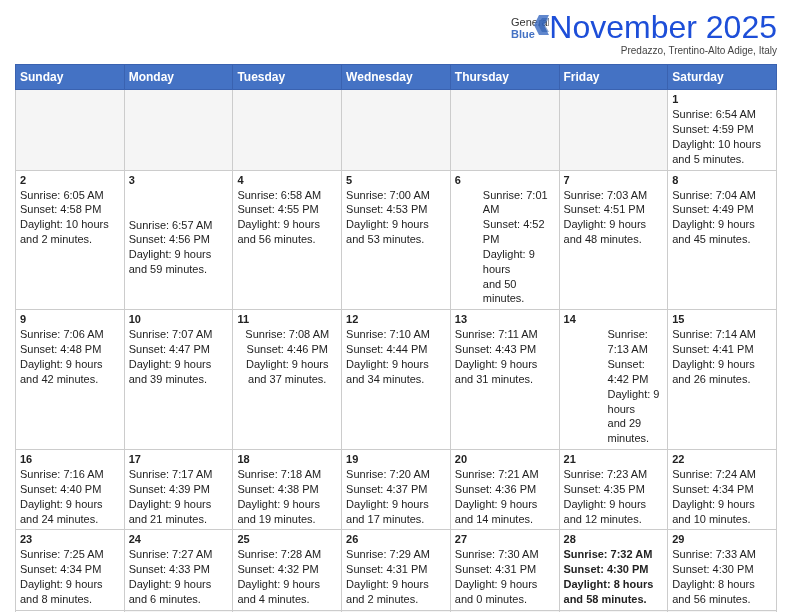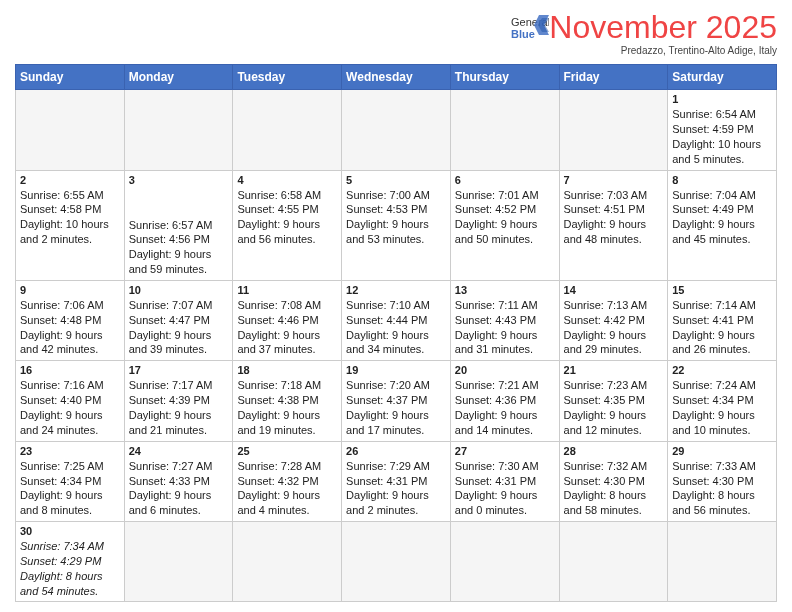--- a/index.html
+++ b/index.html
@@ -27,21 +27,21 @@
     .logo-icon {
       width: 38px;
       height: 38px;
     }
     .title-area {
       text-align: right;
     }
     .month-title {
       font-size: 32px;
       font-weight: normal;
-      color: #ef4444;
+      color: #1d4ed8;
       line-height: 1.1;
     }
     .location {
       font-size: 10px;
       color: #444;
     }
     .calendar {
       width: 100%;
       border-collapse: collapse;
       border: 1px solid #ccc;
@@ -129,21 +129,21 @@
             <span class="day-number">1</span>
             <div class="day-info" style="white-space: pre-line;">Sunrise: 6:54 AM
 Sunset: 4:59 PM
 Daylight: 10 hours
 and 5 minutes.</div>
           </td>
         </tr>
         <tr>
           <td>
             <span class="day-number">2</span>
-            <div class="day-info" style="white-space: pre-line;">Sunrise: 6:55 AM
+            <div class="day-info" style="white-space: pre-line;">Sunrise: 6:05 AM
 Sunset: 4:58 PM
 Daylight: 10 hours
 and 2 minutes.</div>
           </td>
           <td>
             <span class="day-number">3</span>
             <div class="day-info" style="white-space: pre-line; margin-top: 32px;">Sunrise: 6:57 AM
 Sunset: 4:56 PM
 Daylight: 9 hours
 and 59 minutes.</div>
@@ -157,21 +157,21 @@
           </td>
           <td>
             <span class="day-number">5</span>
             <div class="day-info" style="white-space: pre-line;">Sunrise: 7:00 AM
 Sunset: 4:53 PM
 Daylight: 9 hours
 and 53 minutes.</div>
           </td>
           <td>
             <span class="day-number">6</span>
-            <div class="day-info" style="white-space: pre-line;">Sunrise: 7:01 AM
+            <div class="day-info" style="white-space: pre-line; margin-left: 28px;">Sunrise: 7:01 AM
 Sunset: 4:52 PM
 Daylight: 9 hours
 and 50 minutes.</div>
           </td>
           <td>
             <span class="day-number">7</span>
             <div class="day-info" style="white-space: pre-line;">Sunrise: 7:03 AM
 Sunset: 4:51 PM
 Daylight: 9 hours
 and 48 minutes.</div>
@@ -194,42 +194,42 @@
           </td>
           <td>
             <span class="day-number">10</span>
             <div class="day-info" style="white-space: pre-line;">Sunrise: 7:07 AM
 Sunset: 4:47 PM
 Daylight: 9 hours
 and 39 minutes.</div>
           </td>
           <td>
             <span class="day-number">11</span>
-            <div class="day-info" style="white-space: pre-line;">Sunrise: 7:08 AM
+            <div class="day-info" style="white-space: pre-line; text-align: center;">Sunrise: 7:08 AM
 Sunset: 4:46 PM
 Daylight: 9 hours
 and 37 minutes.</div>
           </td>
           <td>
             <span class="day-number">12</span>
             <div class="day-info" style="white-space: pre-line;">Sunrise: 7:10 AM
 Sunset: 4:44 PM
 Daylight: 9 hours
 and 34 minutes.</div>
           </td>
           <td>
             <span class="day-number">13</span>
             <div class="day-info" style="white-space: pre-line;">Sunrise: 7:11 AM
 Sunset: 4:43 PM
 Daylight: 9 hours
 and 31 minutes.</div>
           </td>
           <td>
             <span class="day-number">14</span>
-            <div class="day-info" style="white-space: pre-line;">Sunrise: 7:13 AM
+            <div class="day-info" style="white-space: pre-line; margin-left: 44px;">Sunrise: 7:13 AM
 Sunset: 4:42 PM
 Daylight: 9 hours
 and 29 minutes.</div>
           </td>
           <td>
             <span class="day-number">15</span>
             <div class="day-info" style="white-space: pre-line;">Sunrise: 7:14 AM
 Sunset: 4:41 PM
 Daylight: 9 hours
 and 26 minutes.</div>
@@ -317,21 +317,21 @@
           </td>
           <td>
             <span class="day-number">27</span>
             <div class="day-info" style="white-space: pre-line;">Sunrise: 7:30 AM
 Sunset: 4:31 PM
 Daylight: 9 hours
 and 0 minutes.</div>
           </td>
           <td>
             <span class="day-number">28</span>
-            <div class="day-info" style="white-space: pre-line;">Sunrise: 7:32 AM
+            <div class="day-info" style="white-space: pre-line; font-weight: bold;">Sunrise: 7:32 AM
 Sunset: 4:30 PM
 Daylight: 8 hours
 and 58 minutes.</div>
           </td>
           <td>
             <span class="day-number">29</span>
             <div class="day-info" style="white-space: pre-line;">Sunrise: 7:33 AM
 Sunset: 4:30 PM
 Daylight: 8 hours
 and 56 minutes.</div>

